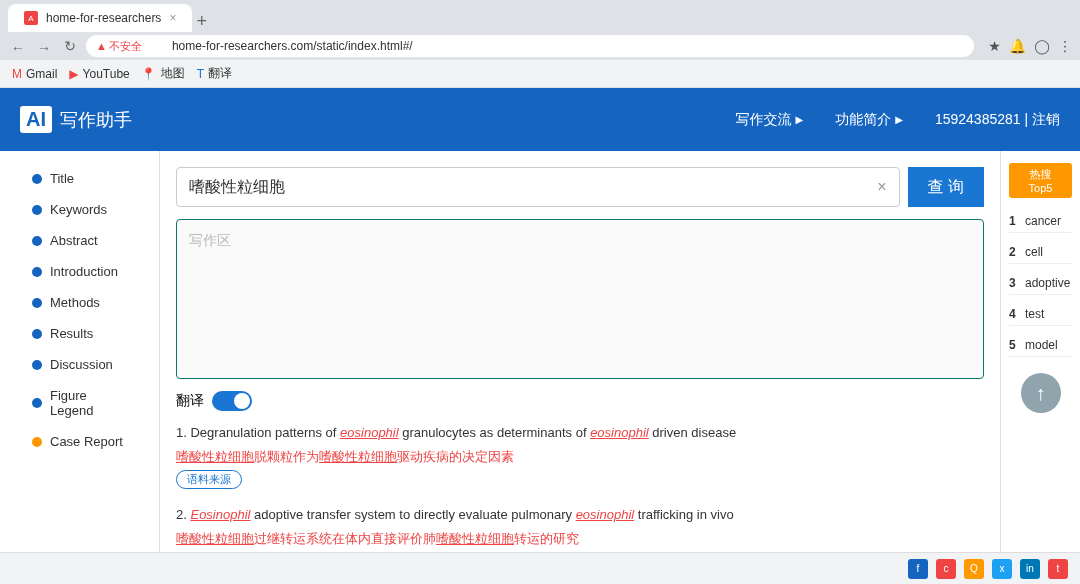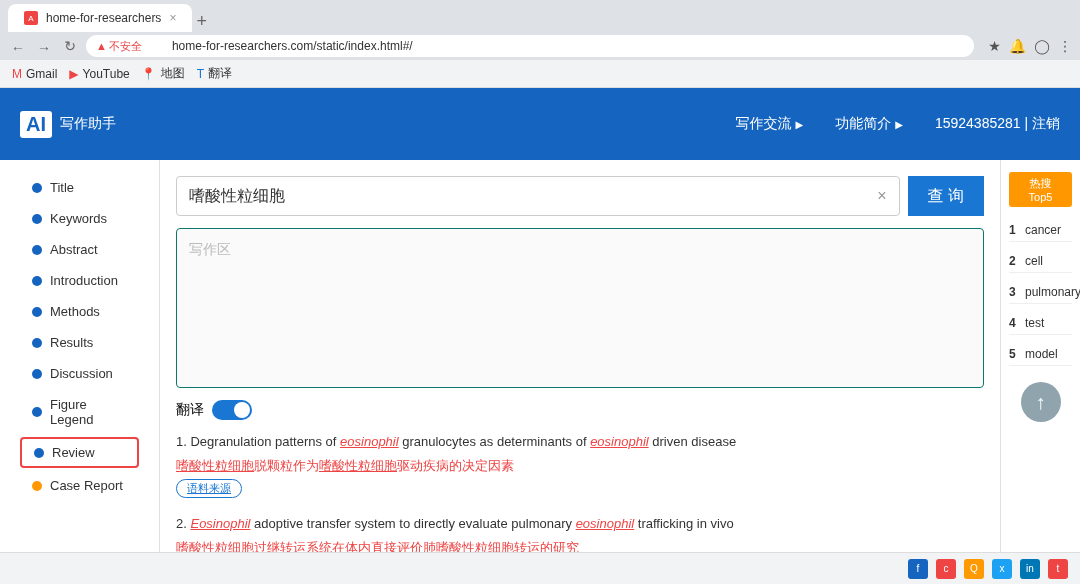--- a/index.html
+++ b/index.html
@@ -16,24 +16,24 @@
     .insecure-badge { color: #e44; font-size: 11px; display: flex; align-items: center; gap: 2px; }
     .address-text { color: #333; font-size: 12px; padding-left: 24px; }
     .browser-actions { display: flex; align-items: center; gap: 8px; margin-left: 8px; }
     .browser-icon { font-size: 14px; color: #555; cursor: pointer; }
 
     
     .bookmarks-bar { background: #f1f3f4; height: 28px; display: flex; align-items: center; padding: 0 12px; gap: 12px; border-bottom: 1px solid #ddd; font-size: 12px; }
     .bookmark-item { display: flex; align-items: center; gap: 4px; color: #333; cursor: pointer; }
 
     
-    .app-header { background: #1565c0; height: 72px; display: flex; align-items: center; padding: 0 20px; justify-content: space-between; }
+    .app-header { background: #1565c0; height: 63px; display: flex; align-items: center; padding: 0 20px; justify-content: space-between; }
     .logo-area { display: flex; align-items: center; gap: 8px; }
     .logo-ai { background: #fff; color: #1565c0; font-weight: bold; font-size: 20px; padding: 2px 6px; border-radius: 3px; }
-    .logo-text { color: #fff; font-size: 14px; font-weight: 500; }
+    .logo-text { color: #fff; font-size: 18px; font-weight: 500; }
     .header-nav { display: flex; align-items: center; gap: 32px; color: #fff; font-size: 14px; }
     .header-nav-item { cursor: pointer; display: flex; align-items: center; gap: 4px; }
     .header-arrow { font-size: 10px; }
 
     
     .main-layout { display: flex; height: calc(584px - 60px - 28px - 56px);  }
 
     
     .sidebar { width: 160px; background: #fff; border-right: 1px solid #e0e0e0; padding: 12px 16px; overflow-y: auto; }
     .sidebar-item { display: flex; align-items: center; gap: 8px; padding: 8px 16px; cursor: pointer; font-size: 13px; color: #333; position: relative; }
@@ -60,21 +60,21 @@
     .translate-row { display: flex; align-items: center; gap: 8px; margin-bottom: 12px; font-size: 14px; }
     .toggle { width: 40px; height: 20px; background: #1976d2; border-radius: 10px; position: relative; cursor: pointer; }
     .toggle-knob { width: 16px; height: 16px; background: #fff; border-radius: 50%; position: absolute; top: 2px; right: 2px; }
 
     
     .result-item { margin-bottom: 16px; }
     .result-en { font-size: 13px; color: #333; margin-bottom: 4px; line-height: 1.5; }
     .highlight { color: #e44; font-style: italic; text-decoration: underline; }
     .result-zh { font-size: 13px; color: #e44; margin-bottom: 4px; line-height: 1.5; }
     .result-zh .highlight-zh { text-decoration: underline; }
-    .source-tag { display: inline-block; border: 1px solid #1976d2; color: #1976d2; border-radius: 10px; padding: 1px 10px; font-size: 11px; cursor: pointer; text-decoration: underline; }
+    .source-tag { display: inline-block; border: 1px solid #1976d2; color: #1976d2; border-radius: 10px; padding: 1px 10px; font-size: 11px; cursor: pointer; }
 
     
     .right-panel { width: 80px; padding: 12px 8px; background: #fff; border-left: 1px solid #e0e0e0; display: flex; flex-direction: column; align-items: center; gap: 8px; }
     .hot-top5 { background: #ff9800; color: #fff; font-size: 11px; padding: 4px 8px; border-radius: 3px; text-align: center; margin-bottom: 4px; width: 100%; }
     .top5-item { width: 100%; font-size: 12px; color: #333; padding: 4px 0; border-bottom: 1px solid #eee; display: flex; align-items: center; gap: 4px; }
     .top5-num { color: #333; font-weight: bold; min-width: 12px; }
     .top5-word { color: #333; }
     .scroll-top { width: 40px; height: 40px; border-radius: 50%; background: #90a4ae; display: flex; align-items: center; justify-content: center; cursor: pointer; margin-top: 8px; }
 
     
@@ -180,24 +180,20 @@
       <span>Results</span>
     </div>
     <div class="sidebar-item">
       <span class="sidebar-dot blue"></span>
       <span>Discussion</span>
     </div>
     <div class="sidebar-item">
       <span class="sidebar-dot blue"></span>
       <span>Figure Legend</span>
     </div>
-    <div class="sidebar-item review-item">
-      <span class="sidebar-dot blue"></span>
-      <span>Review</span>
-    </div>
     <div class="sidebar-item">
       <span class="sidebar-dot orange"></span>
       <span>Case Report</span>
     </div>
   </div>
 
   <div class="content-area">
 
     <div class="search-row">
       <div class="search-input-box">
@@ -247,21 +243,21 @@
     <div class="top5-item">
       <span class="top5-num">1</span>
       <span class="top5-word">cancer</span>
     </div>
     <div class="top5-item">
       <span class="top5-num">2</span>
       <span class="top5-word">cell</span>
     </div>
     <div class="top5-item">
       <span class="top5-num">3</span>
-      <span class="top5-word">pulmonary</span>
+      <span class="top5-word">adoptive</span>
     </div>
     <div class="top5-item">
       <span class="top5-num">4</span>
       <span class="top5-word">test</span>
     </div>
     <div class="top5-item">
       <span class="top5-num">5</span>
       <span class="top5-word">model</span>
     </div>
     <div class="scroll-top">

